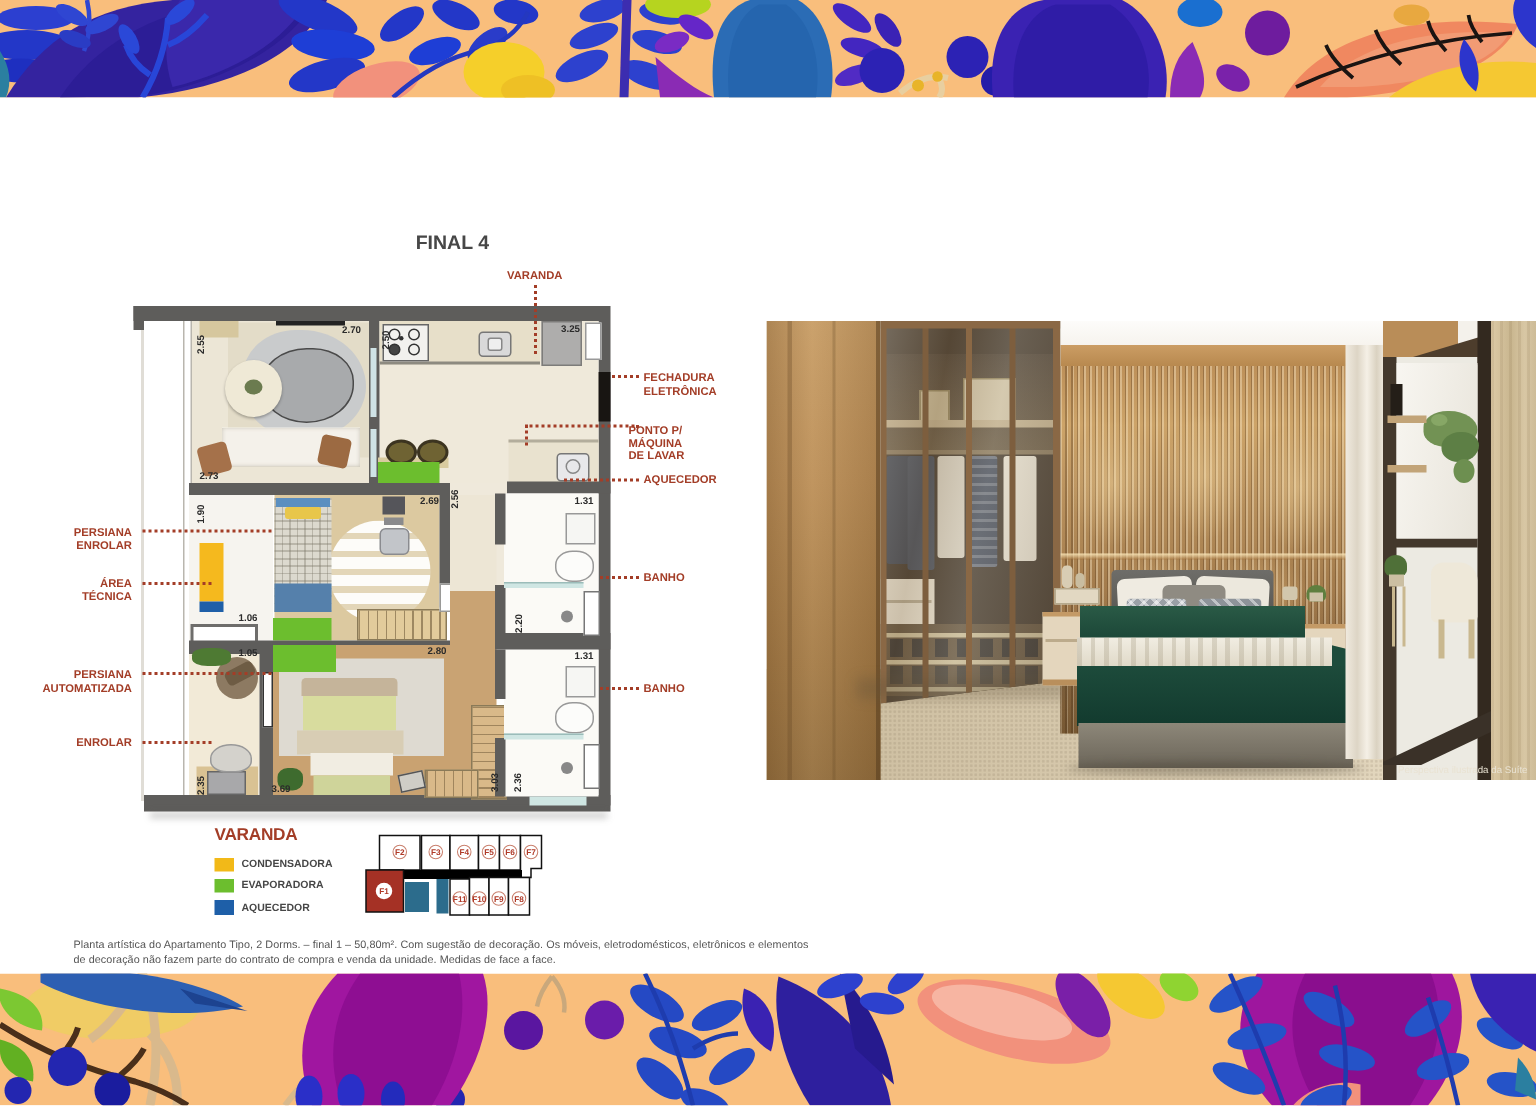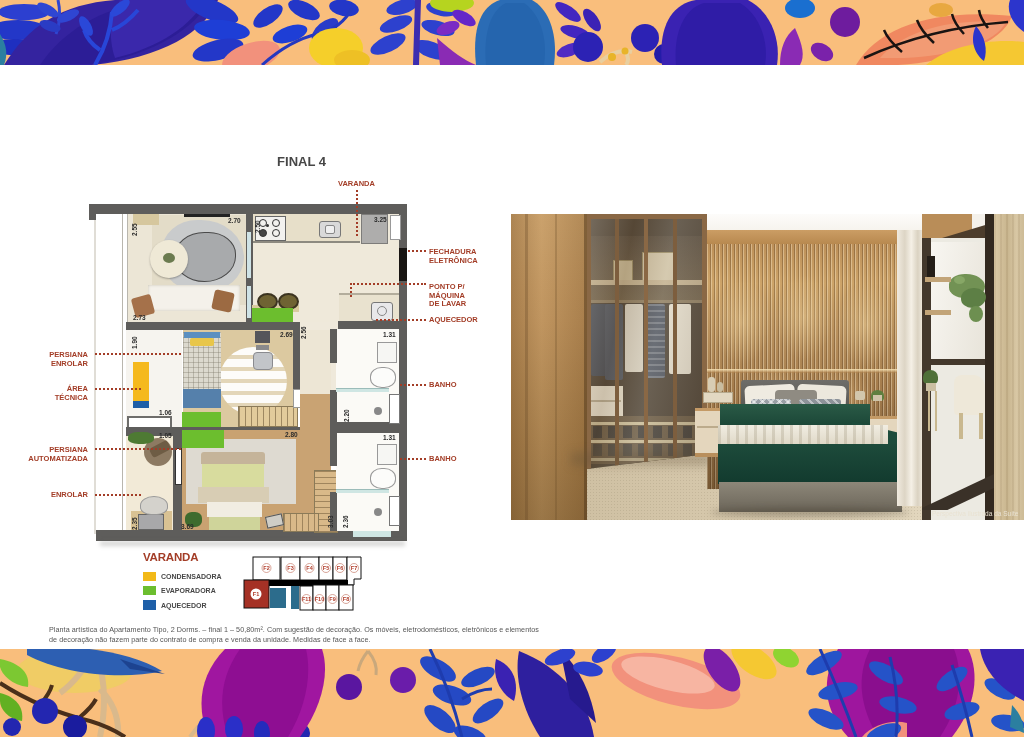--- a/index.html
+++ b/index.html
@@ -268,21 +268,21 @@
   <div class="dim" style="left:383px;top:434px;">1.31</div>
   <div class="dim dimv" style="left:131px;top:530px;">2.35</div>
   <div class="dim" style="left:181px;top:523px;">3.69</div>
   <div class="dim dimv" style="left:327px;top:528px;">3.03</div>
   <div class="dim dimv" style="left:342px;top:528px;">2.36</div>
 
   <div class="lbl" style="left:338px;top:180px;">VARANDA</div>
   <div class="leaderv" style="left:356px;top:190px;height:46px;"></div>
   <div class="lbl" style="left:429px;top:248px;">FECHADURA<br>ELETRÔNICA</div>
   <div class="leader" style="left:408px;top:250px;width:18px;"></div>
-  <div class="lbl" style="left:429px;top:283px;">PONTO P/<br>MÁQUINA<br>DE LAVAR</div>
+  <div class="lbl" style="left:419px;top:283px;">PONTO P/<br>MÁQUINA<br>DE LAVAR</div>
   <div class="leader" style="left:350px;top:283px;width:76px;"></div>
   <div class="leaderv" style="left:350px;top:283px;height:14px;"></div>
   <div class="lbl" style="left:429px;top:316px;">AQUECEDOR</div>
   <div class="leader" style="left:376px;top:319px;width:50px;"></div>
   <div class="lbl" style="left:429px;top:381px;">BANHO</div>
   <div class="leader" style="left:400px;top:384px;width:26px;"></div>
   <div class="lbl" style="left:429px;top:455px;">BANHO</div>
   <div class="leader" style="left:400px;top:458px;width:26px;"></div>
 
   <div class="lbl" style="left:30px;top:351px;width:58px;text-align:right;">PERSIANA<br>ENROLAR</div>

